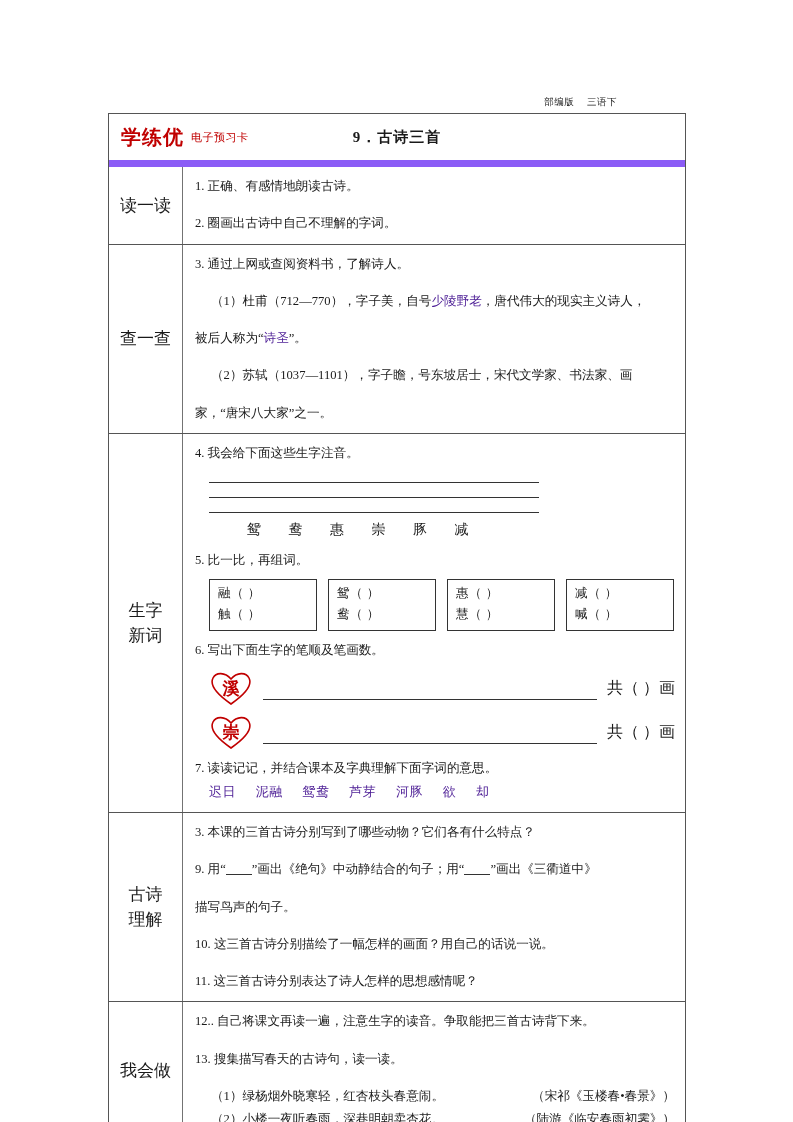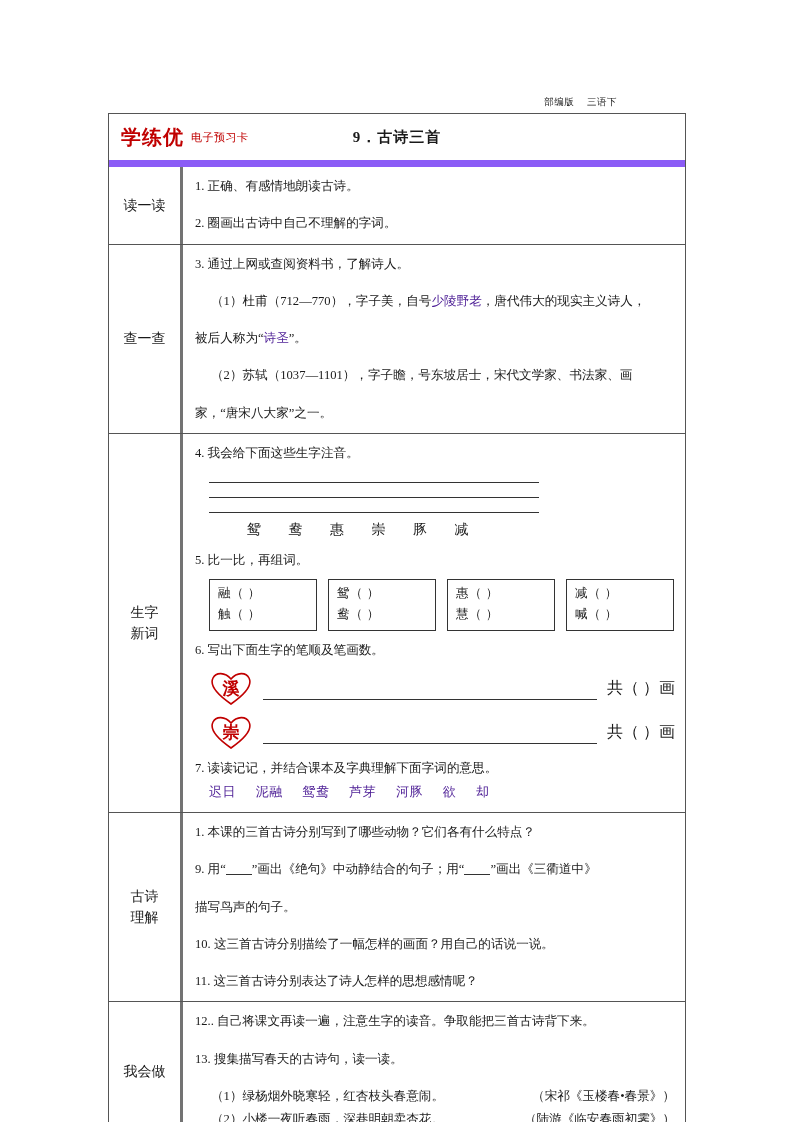--- a/index.html
+++ b/index.html
@@ -41,26 +41,26 @@
 
   .row {
     display: flex;
     border-bottom: 1px solid #555;
   }
   .row:last-child { border-bottom: none; }
 
   .cell-label {
     width: 74px;
     min-width: 74px;
-    border-right: 3px solid #737373;
+    border-right: 1px solid #737373;
     display: flex;
     align-items: center;
     justify-content: center;
     text-align: center;
-    font-size: 14px;
+    font-size: 17px;
     line-height: 1.5;
     padding: 4px 2px;
     box-sizing: border-box;
   }
   .cell-body {
     flex: 1;
     padding: 8px 10px 8px 12px;
     box-sizing: border-box;
     font-size: 12.6px;
     line-height: 1.85;
@@ -312,21 +312,21 @@
         </div>
       </div>
     </div>
 
     <div class="row">
       <div class="cell-label">
         <span style="white-space:pre-line">古诗
 理解</span>
       </div>
       <div class="cell-body">
-        <p class="para">1. 本课的三首古诗分别写到了哪些动物？它们各有什么特点？</p>
+        <p class="para">3. 本课的三首古诗分别写到了哪些动物？它们各有什么特点？</p>
         <p class="para">
           <span>9. 用“</span><span class="u-blank"></span><span>”画出《绝句》中动静结合的句子；用“</span><span class="u-blank"></span><span>”画出《三衢道中》</span>
         </p>
         <p class="para">描写鸟声的句子。</p>
         <p class="para">10. 这三首古诗分别描绘了一幅怎样的画面？用自己的话说一说。</p>
         <p class="para">11. 这三首古诗分别表达了诗人怎样的思想感情呢？</p>
       </div>
     </div>
 
     <div class="row">

